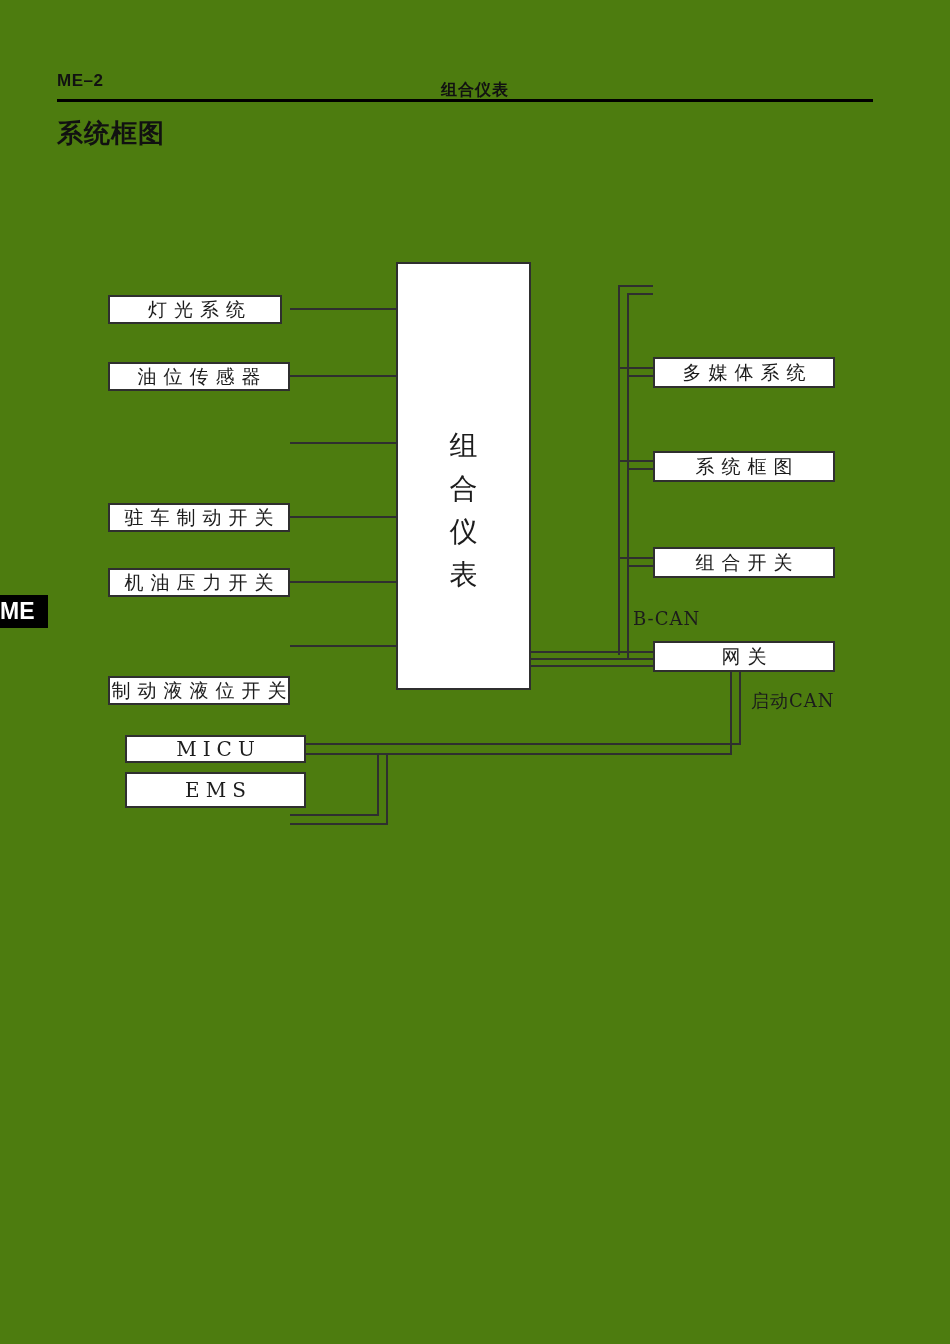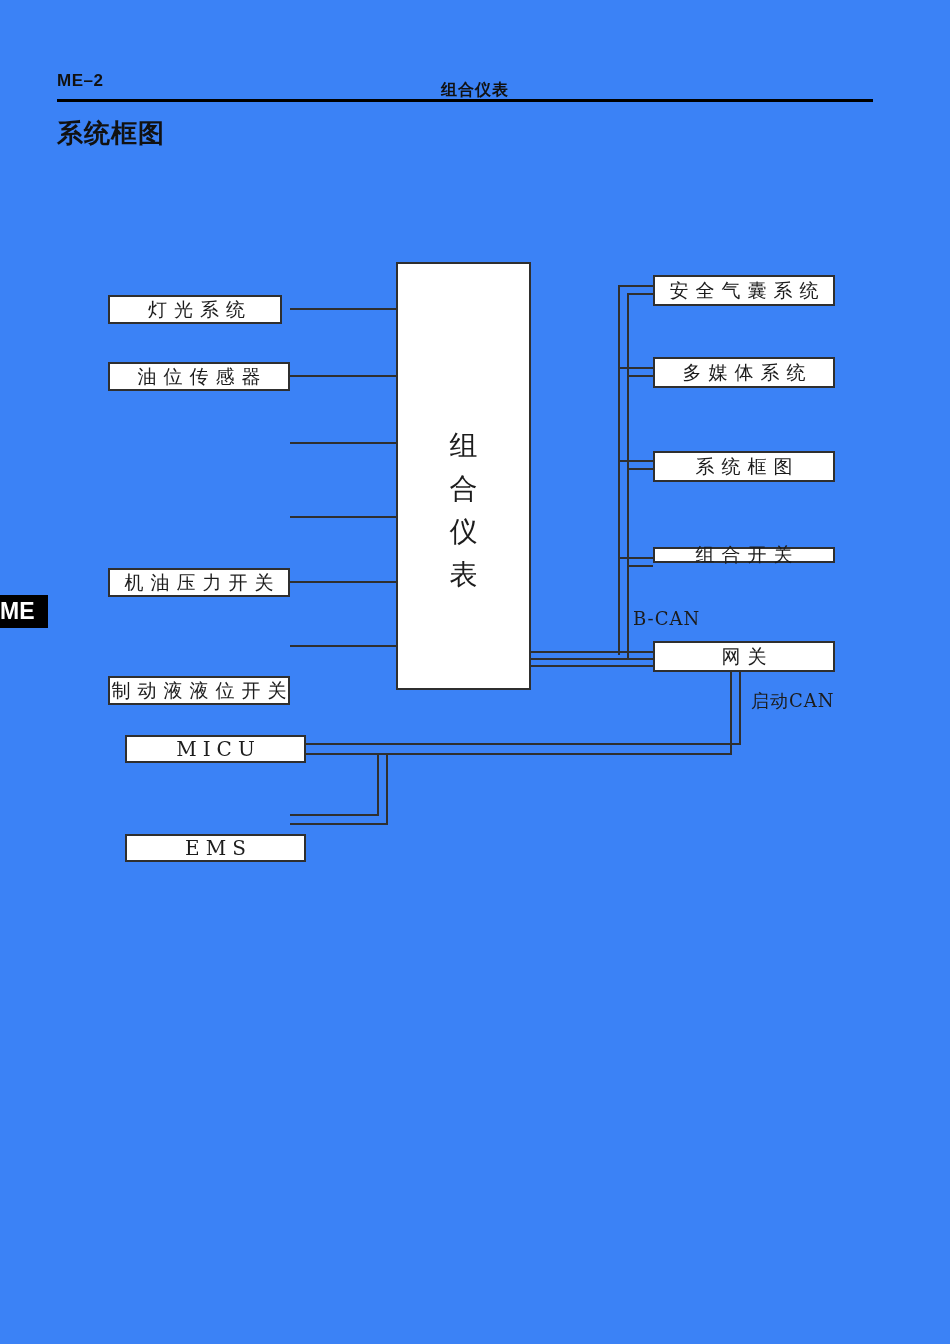--- a/index.html
+++ b/index.html
@@ -1,19 +1,19 @@
 <!DOCTYPE html>
 <html><head>
 <meta charset="utf-8">
 <style>
   html,body{margin:0;padding:0;background:#e8e8e8;}
   .page{
     position:relative;
     width:950px;height:1344px;
-    background:#3b82f6;
+    background:#4d7c0f;
     margin:0 auto;
     overflow:hidden;
     font-family:"Liberation Sans","DejaVu Sans",sans-serif;
     color:#111;
   }
   
   .page-code{
     position:absolute;left:57px;top:71px;
     font-size:17px;font-weight:bold;letter-spacing:0.5px;
   }
@@ -75,38 +75,38 @@
   <div class="chapter-title">组合仪表</div>
   <div class="header-rule"></div>
   <div class="section-title">系统框图</div>
 
   <div class="side-tab">ME</div>
 
   <div class="dg">
 
     <div class="node" style="left:108px;top:295px;width:174px;height:29px;padding-left:10px;">灯光系统</div>
     <div class="node" style="left:108px;top:362px;width:182px;height:29px;">油位传感器</div>
+    <div class="node" style="left:108px;top:503px;width:182px;height:29px;">驻车制动开关</div>
     <div class="node" style="left:108px;top:568px;width:182px;height:29px;">机油压力开关</div>
     <div class="node" style="left:108px;top:632px;width:182px;height:29px;margin-top:44px;">制动液液位开关</div>
 
     <div class="hline" style="left:290px;top:308px;width:106px;"></div>
     <div class="hline" style="left:290px;top:375px;width:106px;"></div>
     <div class="hline" style="left:290px;top:442px;width:106px;"></div>
     <div class="hline" style="left:290px;top:516px;width:106px;"></div>
     <div class="hline" style="left:290px;top:581px;width:106px;"></div>
     <div class="hline" style="left:290px;top:645px;width:106px;"></div>
 
     <div class="center-node">
       <div class="vstack"><span class="vstack-inner">组合仪表</span></div>
     </div>
 
-    <div class="node" style="left:653px;top:275px;width:182px;height:31px;">安全气囊系统</div>
     <div class="node" style="left:653px;top:357px;width:182px;height:31px;">多媒体系统</div>
     <div class="node" style="left:653px;top:451px;width:182px;height:31px;">系统框图</div>
-    <div class="node" style="left:653px;top:547px;width:182px;height:16px;">组合开关</div>
+    <div class="node" style="left:653px;top:547px;width:182px;height:31px;">组合开关</div>
     <div class="node" style="left:653px;top:641px;width:182px;height:31px;">网关</div>
 
     <div class="vline" style="left:618px;top:285px;height:370px;"></div>
     <div class="vline" style="left:627px;top:293px;height:367px;"></div>
 
     <div class="hline" style="left:618px;top:285px;width:35px;"></div>
     <div class="hline" style="left:627px;top:293px;width:26px;"></div>
     <div class="hline" style="left:618px;top:367px;width:35px;"></div>
     <div class="hline" style="left:627px;top:375px;width:26px;"></div>
     <div class="hline" style="left:618px;top:460px;width:35px;"></div>
@@ -126,16 +126,16 @@
 
     <div class="hline" style="left:290px;top:743px;width:451px;"></div>
     <div class="hline" style="left:290px;top:753px;width:442px;"></div>
 
     <div class="vline" style="left:377px;top:753px;height:63px;"></div>
     <div class="vline" style="left:386px;top:753px;height:72px;"></div>
     <div class="hline" style="left:290px;top:814px;width:89px;"></div>
     <div class="hline" style="left:290px;top:823px;width:98px;"></div>
 
     <div class="node latin" style="left:109px;top:735px;width:181px;height:28px;">MICU</div>
-    <div class="node latin" style="left:109px;top:834px;width:181px;height:28px;text-align:center;">EMS</div>
+    <div class="node latin" style="left:109px;top:772px;width:181px;height:36px;text-align:center;">EMS</div>
 
   </div>
 </div>
 
 </body></html>

